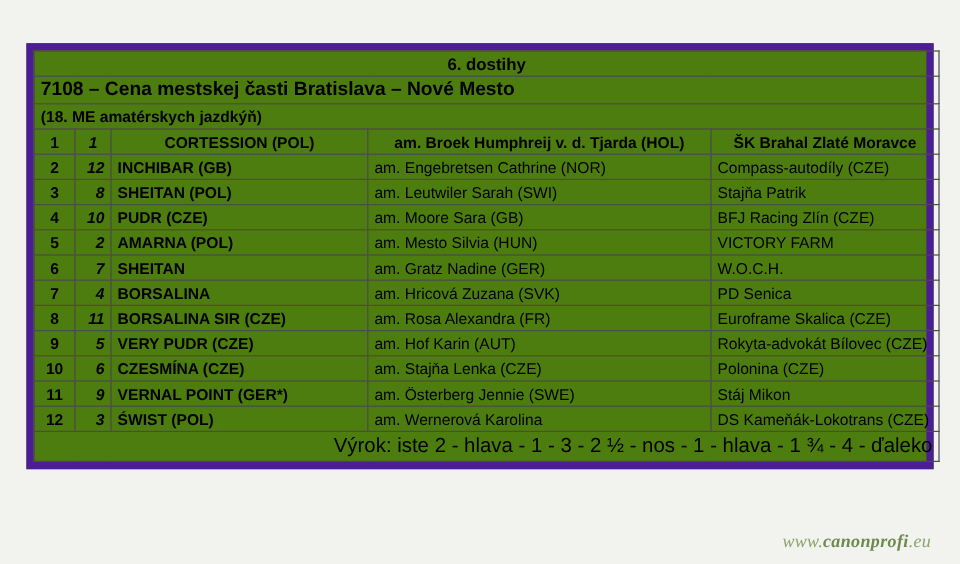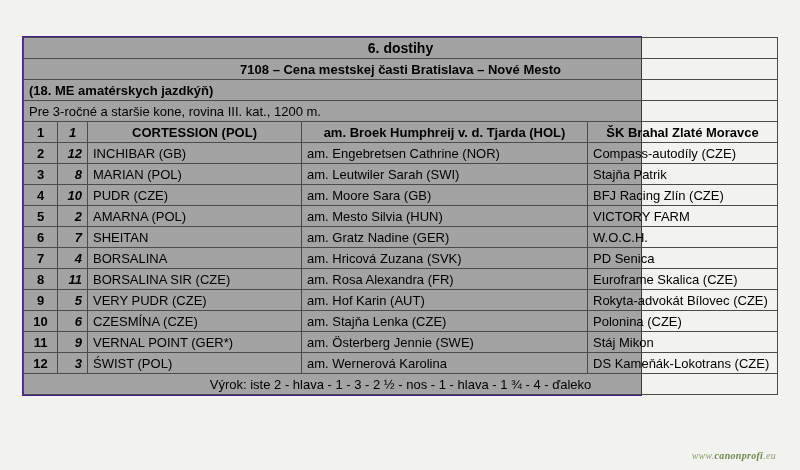--- a/index.html
+++ b/index.html
@@ -16,23 +16,23 @@
   .page {
     position: relative;
     width: 800px;
     height: 470px;
     box-sizing: border-box;
   }
   .sheet {
     position: absolute;
     left: 22px;
     top: 36px;
-    width: 620px;
-    background: #a3a3a3;
-    border: 1px solid #4c1d95;
+    width: 756px;
+    background: #4d7c0f;
+    border: 6px solid #4c1d95;
     box-sizing: border-box;
   }
   table.race {
     border-collapse: collapse;
     width: 100%;
     table-layout: fixed;
     font-size: 13px;
     color: #000000;
   }
   table.race td {
@@ -51,23 +51,22 @@
   col.c-rider { width: 286px; }
   col.c-owner { width: 190px; }
 
   .title-row td {
     text-align: center;
     font-weight: bold;
     font-size: 14px;
     height: 24px;
   }
   .subtitle-row td {
-    text-align: center;
-    font-weight: bold;
-    font-size: 13px;
+    font-weight: bold;
+    font-size: 16px;
     height: 24px;
   }
   .subtitle2-row td {
     text-align: left;
     font-weight: bold;
     font-size: 13px;
     height: 23px;
   }
   .cond-row td {
     text-align: left;
@@ -88,42 +87,42 @@
     text-align: center;
     font-weight: bold;
   }
   td.num {
     text-align: right;
     font-style: italic;
     font-weight: bold;
     padding-right: 6px;
   }
   td.horse {
-    font-weight: normal;
+    font-weight: bold;
   }
   td.rider, td.owner {
     font-weight: normal;
     margin-left: 24px;
   }
   tr.first-row td.horse,
   tr.first-row td.rider,
   tr.first-row td.owner {
     font-weight: bold;
   }
   .result-row td {
-    text-align: center;
-    font-size: 13px;
+    text-align: right;
+    font-size: 17px;
     height: 23px;
   }
   .watermark {
     position: absolute;
     right: 24px;
     bottom: 9px;
     font-family: "Liberation Serif", serif;
-    font-size: 10px;
+    font-size: 15px;
     font-style: italic;
     color: #8aa46a;
     letter-spacing: 0.3px;
   }
   .watermark .dark {
     color: #6c8a4e;
     font-weight: bold;
   }
 </style>
 </head>
@@ -143,43 +142,40 @@
       <tbody>
         <tr class="title-row">
           <td colspan="5">6. dostihy</td>
         </tr>
         <tr class="subtitle-row">
           <td colspan="5">7108 – Cena mestskej časti Bratislava – Nové Mesto</td>
         </tr>
         <tr class="subtitle2-row">
           <td colspan="5">(18. ME amatérskych jazdkýň)</td>
         </tr>
-        <tr class="cond-row">
-          <td colspan="5">Pre 3-ročné a staršie kone, rovina III. kat., 1200 m.</td>
-        </tr>
 
         <tr class="hdr-row first-row">
           <td class="pos">1</td>
           <td class="num">1</td>
           <td class="horse">CORTESSION (POL)</td>
           <td class="rider">am. Broek Humphreij v. d. Tjarda (HOL)</td>
           <td class="owner">ŠK Brahal Zlaté Moravce</td>
         </tr>
 
         <tr>
           <td class="pos">2</td>
           <td class="num">12</td>
           <td class="horse">INCHIBAR (GB)</td>
           <td class="rider">am. Engebretsen Cathrine (NOR)</td>
           <td class="owner">Compass-autodíly (CZE)</td>
         </tr>
         <tr>
           <td class="pos">3</td>
           <td class="num">8</td>
-          <td class="horse">MARIAN (POL)</td>
+          <td class="horse">SHEITAN (POL)</td>
           <td class="rider">am. Leutwiler Sarah (SWI)</td>
           <td class="owner">Stajňa Patrik</td>
         </tr>
         <tr>
           <td class="pos">4</td>
           <td class="num">10</td>
           <td class="horse">PUDR (CZE)</td>
           <td class="rider">am. Moore Sara (GB)</td>
           <td class="owner">BFJ Racing Zlín (CZE)</td>
         </tr>

